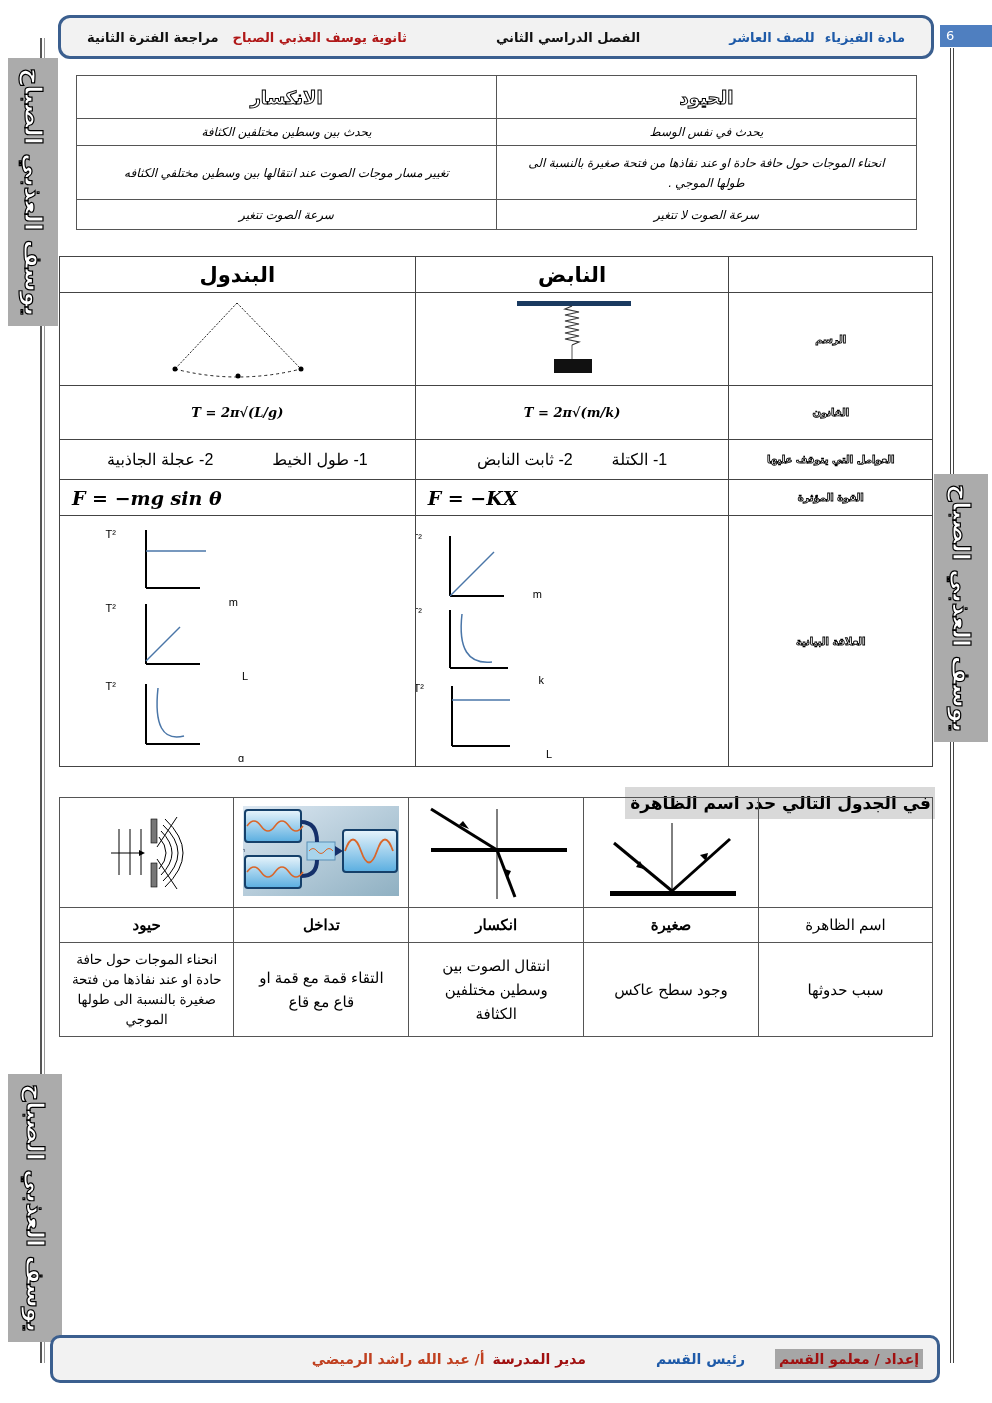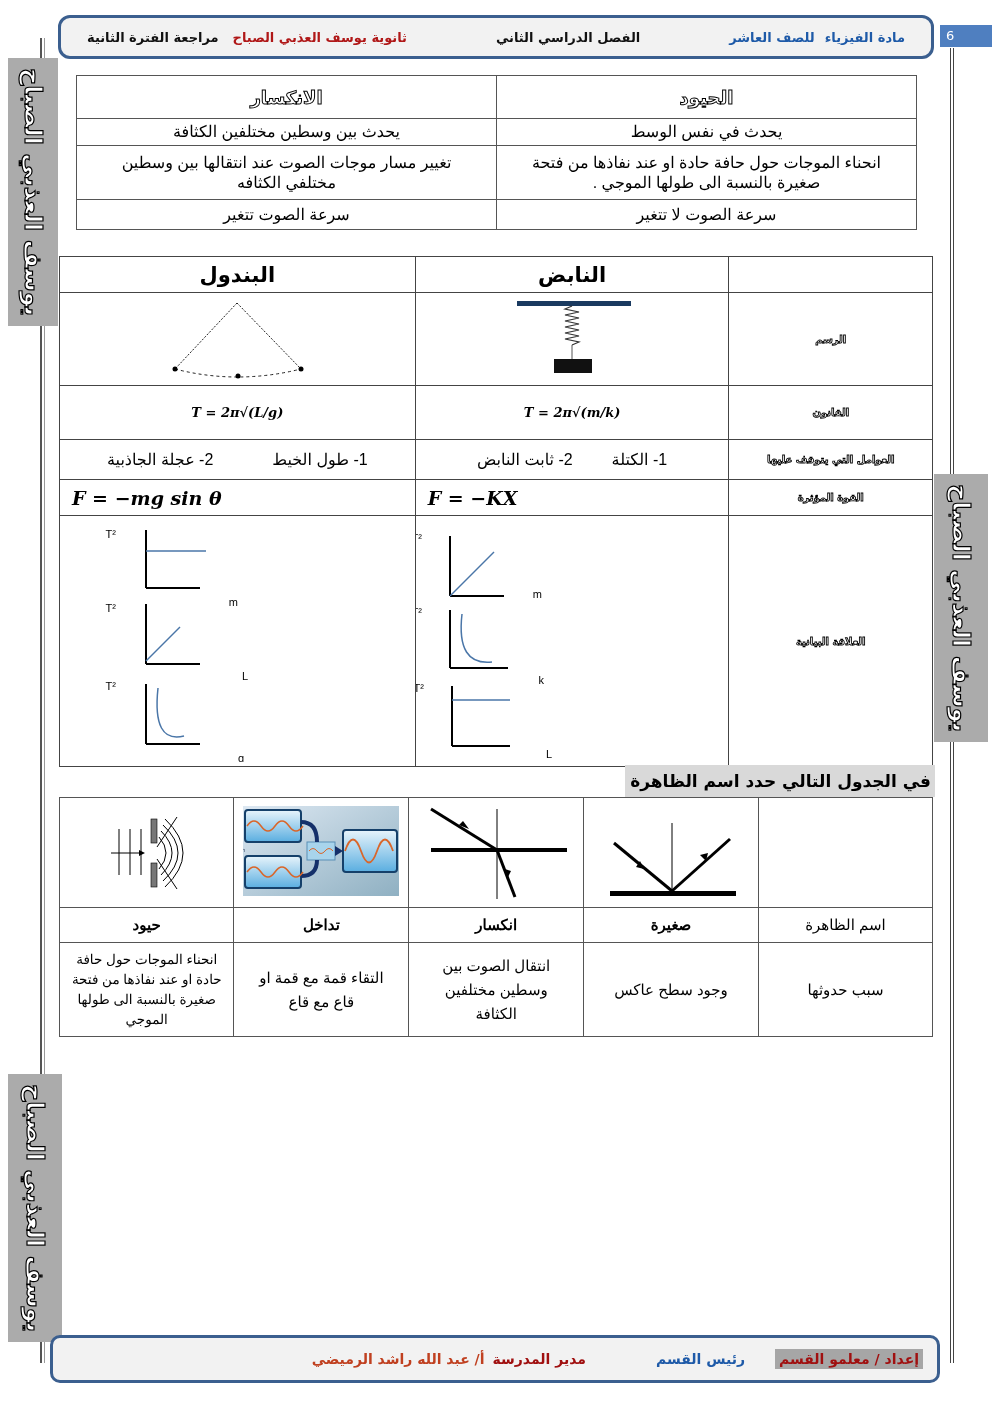--- a/index.html
+++ b/index.html
@@ -23,29 +23,29 @@
                    font-size:13px; padding-left:6px; box-sizing:border-box; line-height:22px; }
   
   .wm { background:#ababab; display:flex; align-items:center; justify-content:center; }
   .wm span { writing-mode:vertical-rl; font-weight:bold; font-size:24px; color:#fff;
              -webkit-text-stroke:1.2px #000; letter-spacing:1px; font-family:"DejaVu Sans", sans-serif; }
   
   table { border-collapse:collapse; direction:rtl; }
   td, th { border:1px solid #555; text-align:center; vertical-align:middle; padding:0; }
   .t1 { left:76px; top:75px; width:841px; }
   .t1 th { height:42px; font-size:18px; color:#fff; -webkit-text-stroke:1px #000; font-weight:bold; }
-  .t1 td { font-family:"Liberation Sans", sans-serif; font-size:16px; line-height:20px; }
+  .t1 td { font-family:"Liberation Sans", sans-serif; font-size:12px; line-height:20px;font-style:italic; }
   .t2 { left:59px; top:256px; width:874px; }
   .t2 td { border-color:#444; }
   .t2 .hd { font-size:21px; font-weight:bold; }
   .outlined { color:#fff; -webkit-text-stroke:0.9px #000; font-weight:bold; font-size:10px; }
   .formula { font-family:"DejaVu Serif", serif; font-style:italic; font-weight:bold; font-size:13px; }
   .force { font-family:"DejaVu Serif", serif; font-style:italic; font-weight:bold; font-size:19px; text-align:left; padding-left:12px; }
   .factors { font-family:"Liberation Sans", sans-serif; font-size:16px; }
-  .q-title { left:625px; top:765px; width:310px; height:32px; background:#d9d9d9; direction:rtl; text-align:right;
+  .q-title { left:625px; top:787px; width:310px; height:32px; background:#d9d9d9; direction:rtl; text-align:right;
              font-weight:bold; font-size:17px; line-height:32px; padding-right:4px; box-sizing:border-box; }
   .t3 { left:59px; top:797px; width:874px; }
   .t3 td { border-color:#555; font-family:"Liberation Sans", sans-serif; }
   .t3 .nm { font-size:15px; font-weight:bold; height:34px; }
   .t3 .cs { font-size:15px; line-height:24px; }
   .footer { left:50px; top:1335px; width:890px; height:48px; border:3px solid #3b5f8f; border-radius:10px;
             background:#f2f2f2; direction:rtl; display:flex; align-items:center; padding:0 14px; box-sizing:border-box; }
   .footer span { font-weight:bold; font-size:14px; }
   .ft-prep { background:#a6a6a6; color:#a01010; padding:2px 4px; }
   .ft-head { color:#1e5aa8; margin-right:60px; }

